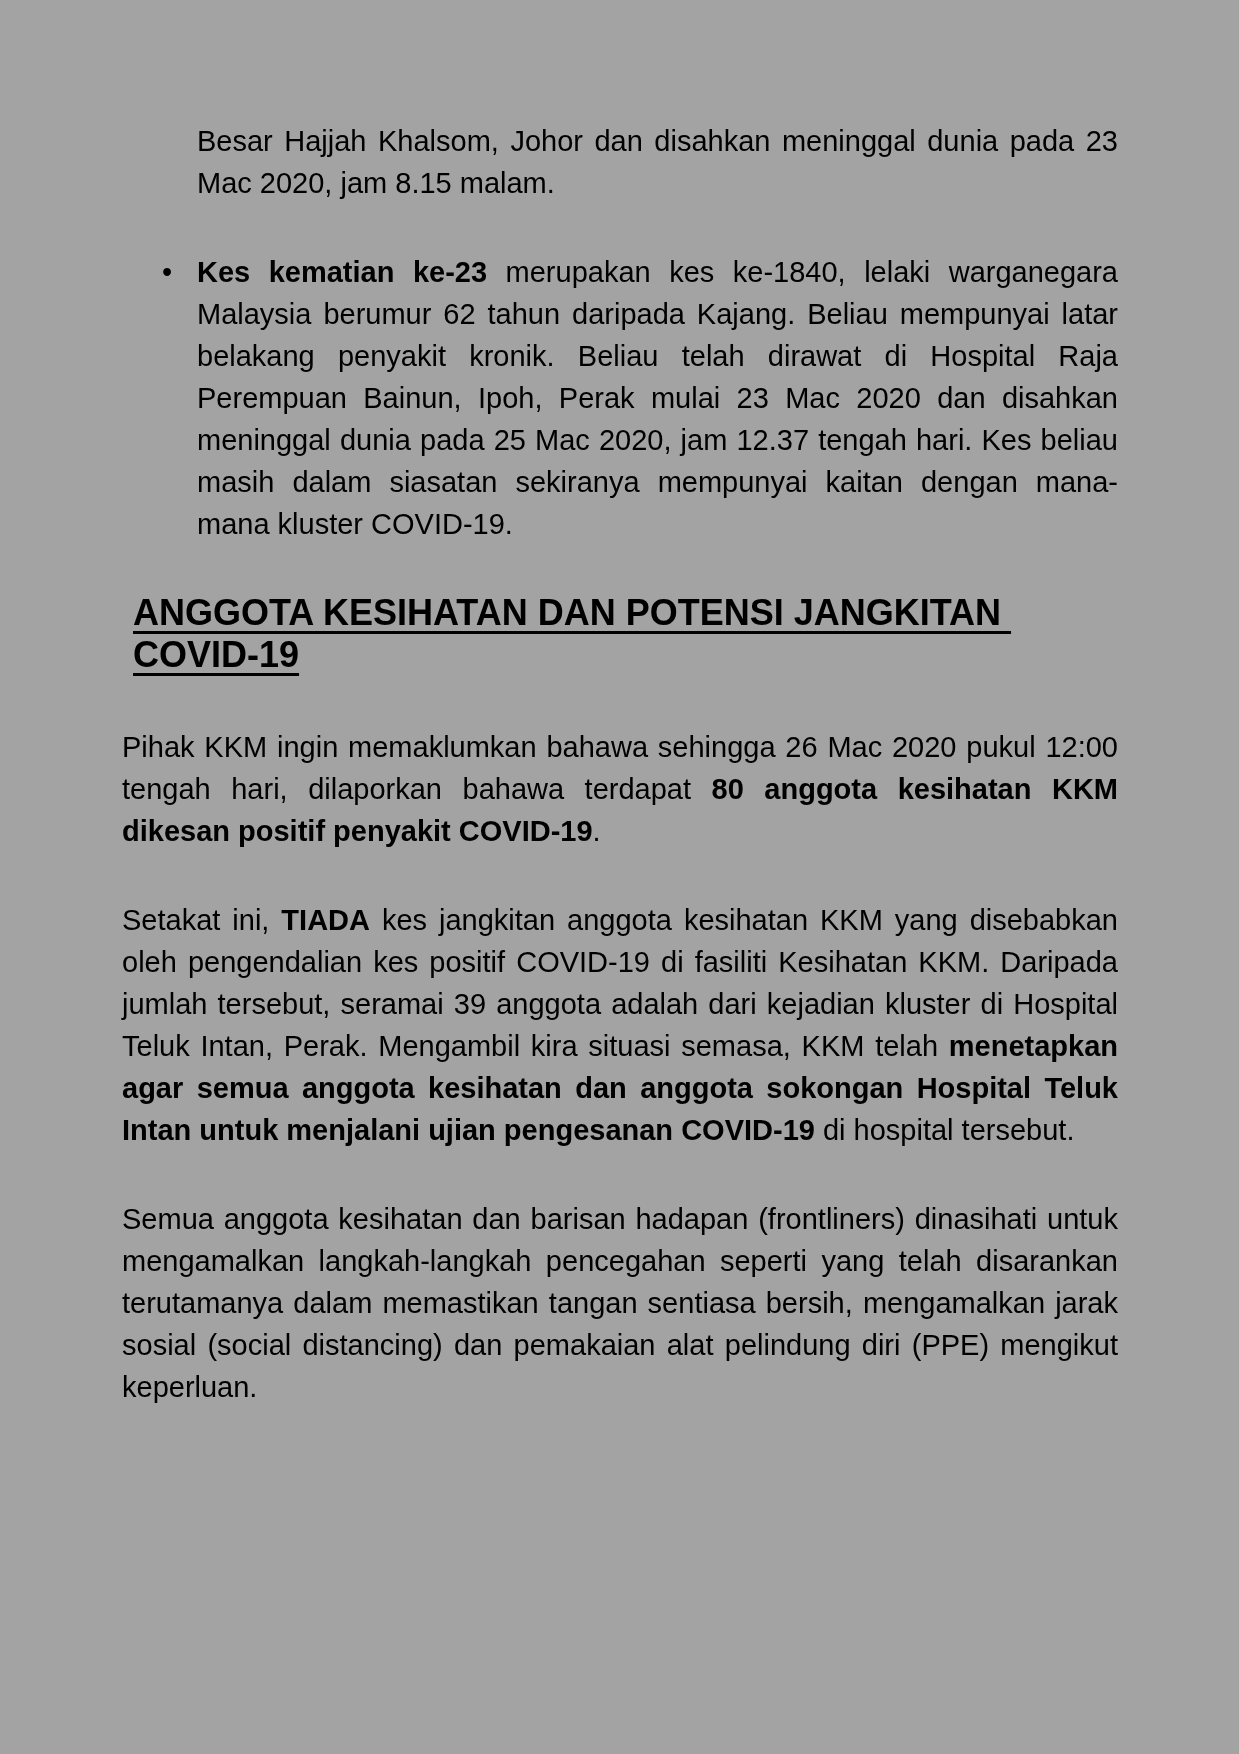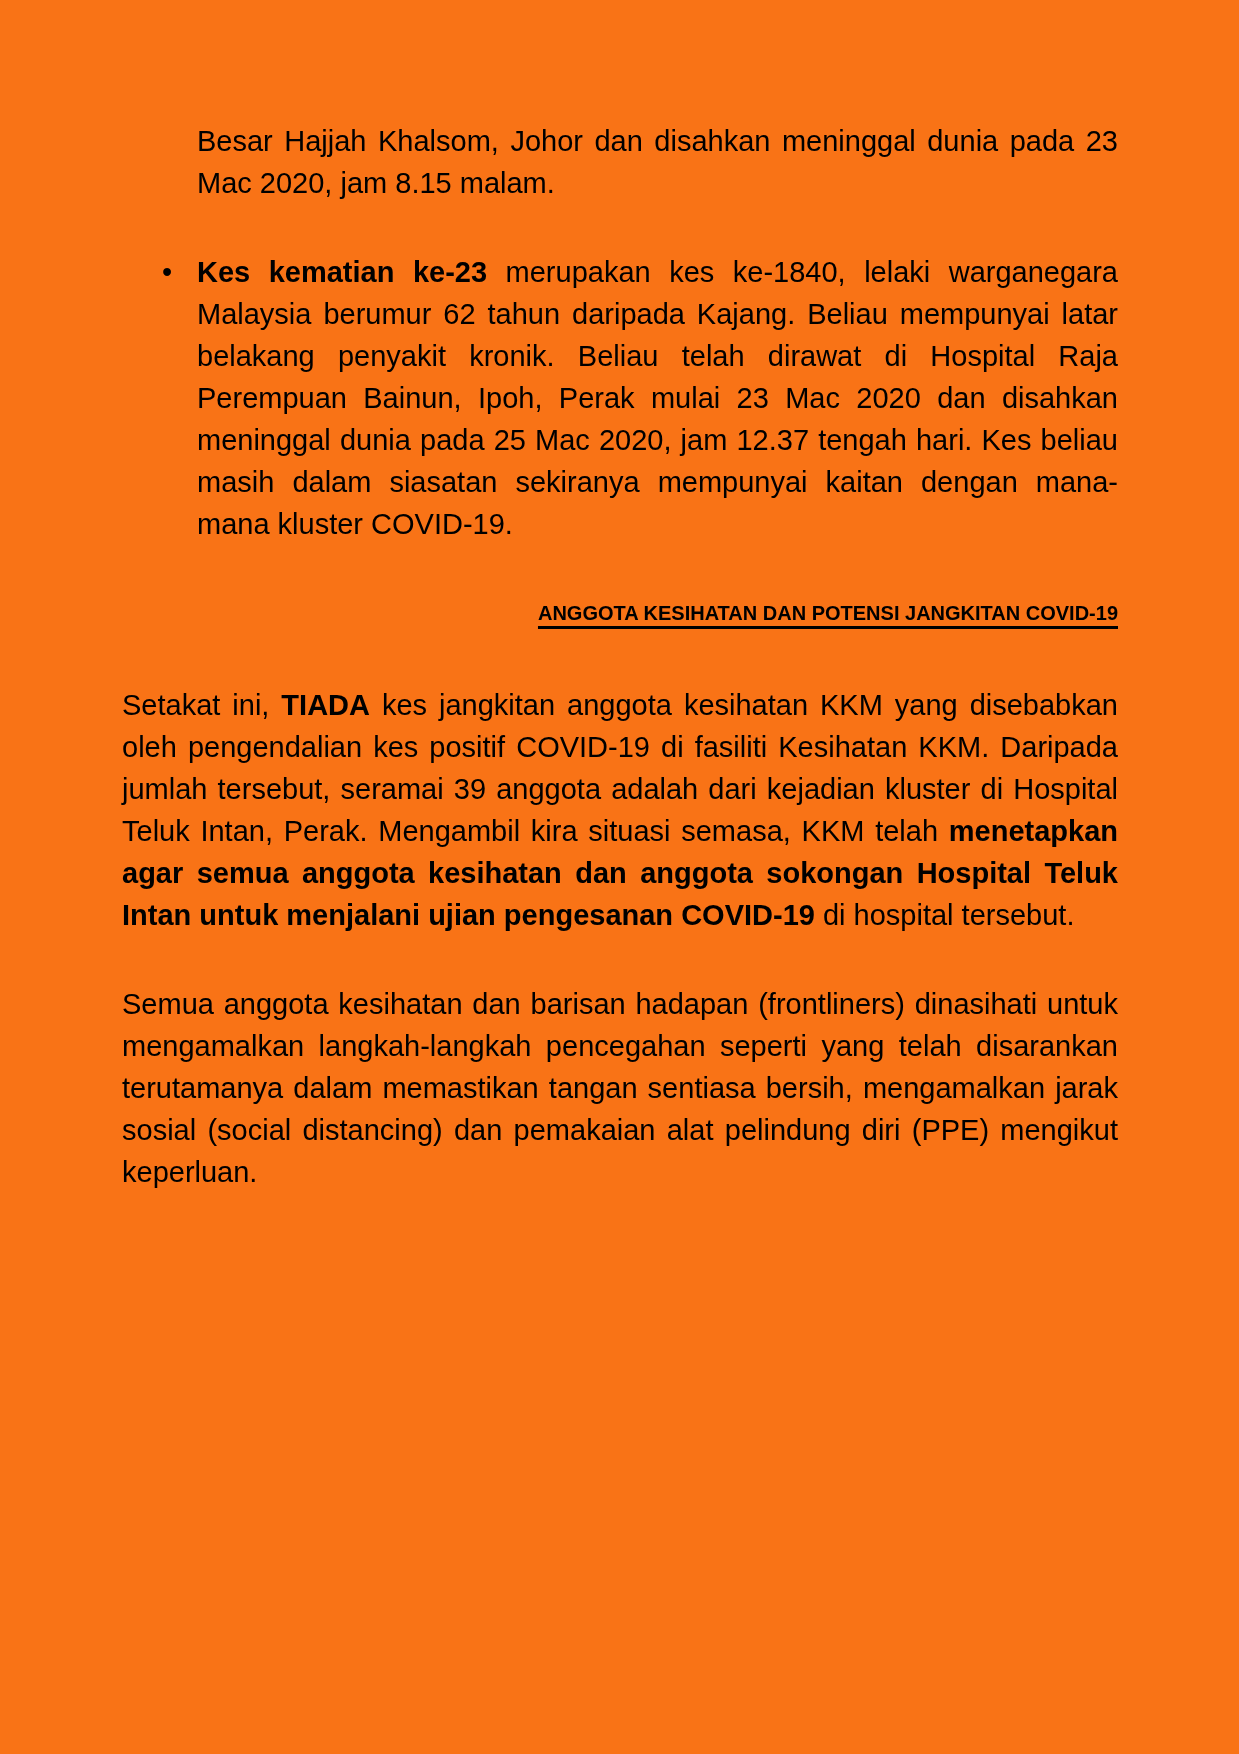--- a/index.html
+++ b/index.html
@@ -4,21 +4,21 @@
 <style>
   html, body {
     margin: 0;
     padding: 0;
     background: #ffffff;
   }
   .page {
     position: relative;
     width: 1239px;
     height: 1754px;
-    background: #f97316;
+    background: #a3a3a3;
     overflow: hidden;
   }
   .content {
     position: absolute;
     left: 122px;
     top: 120px;
     width: 996px;
     font-family: "Liberation Sans", sans-serif;
     font-size: 29px;
     line-height: 42px;
@@ -35,35 +35,36 @@
     position: relative;
     padding-left: 75px;
   }
   .bullet-marker {
     position: absolute;
     left: 40px;
     top: 0;
   }
   .heading {
     margin: 0 0 50px 11px;
-    font-size: 20px;
+    font-size: 36px;
     font-weight: bold;
-    text-align: right;
+    text-align: left;
     text-decoration: underline;
     text-decoration-thickness: 3px;
     text-underline-offset: 6px;
   }
   .run { white-space: pre-wrap; }
   .run.bold { font-weight: bold; margin-top: 6px; }
   .run.italic { }
 </style>
 </head>
 <body>
 
 <div class="page">
   <div class="content" id="doc-content">
       <p class="para indented"><span class="run">Besar Hajjah Khalsom, Johor dan disahkan meninggal dunia pada 23 Mac 2020, jam 8.15 malam.</span></p>
       <div class="para bullet"><span class="bullet-marker">•</span><span><span class="run bold">Kes kematian ke-23</span><span class="run"> merupakan kes ke-1840, lelaki warganegara Malaysia berumur 62 tahun daripada Kajang. Beliau mempunyai latar belakang penyakit kronik. Beliau telah dirawat di Hospital Raja Perempuan Bainun, Ipoh, Perak mulai 23 Mac 2020 dan disahkan meninggal dunia pada 25 Mac 2020, jam 12.37 tengah hari. Kes beliau masih dalam siasatan sekiranya mempunyai kaitan dengan mana-mana kluster COVID-19.</span></span></div>
       <h2 class="heading"><span class="run">ANGGOTA KESIHATAN DAN POTENSI JANGKITAN COVID-19</span></h2>
+      <p class="para"><span class="run">Pihak KKM ingin memaklumkan bahawa sehingga 26 Mac 2020 pukul 12:00 tengah hari, dilaporkan bahawa terdapat </span><span class="run bold">80 anggota kesihatan KKM dikesan positif penyakit COVID-19</span><span class="run">.</span></p>
       <p class="para"><span class="run">Setakat ini, </span><span class="run bold">TIADA</span><span class="run"> kes jangkitan anggota kesihatan KKM yang disebabkan oleh pengendalian kes positif COVID-19 di fasiliti Kesihatan KKM. Daripada jumlah tersebut, seramai 39 anggota adalah dari kejadian kluster di Hospital Teluk Intan, Perak. Mengambil kira situasi semasa, KKM telah </span><span class="run bold">menetapkan agar semua anggota kesihatan dan anggota sokongan Hospital Teluk Intan untuk menjalani ujian pengesanan COVID-19</span><span class="run"> di hospital tersebut.</span></p>
       <p class="para"><span class="run">Semua anggota kesihatan dan barisan hadapan </span><span class="run italic">(frontliners)</span><span class="run"> dinasihati untuk mengamalkan langkah-langkah pencegahan seperti yang telah disarankan terutamanya dalam memastikan tangan sentiasa bersih, mengamalkan jarak sosial </span><span class="run italic">(social distancing)</span><span class="run"> dan pemakaian alat pelindung diri (PPE) mengikut keperluan.</span></p>
     </div>
 </div>
 
 </body></html>

